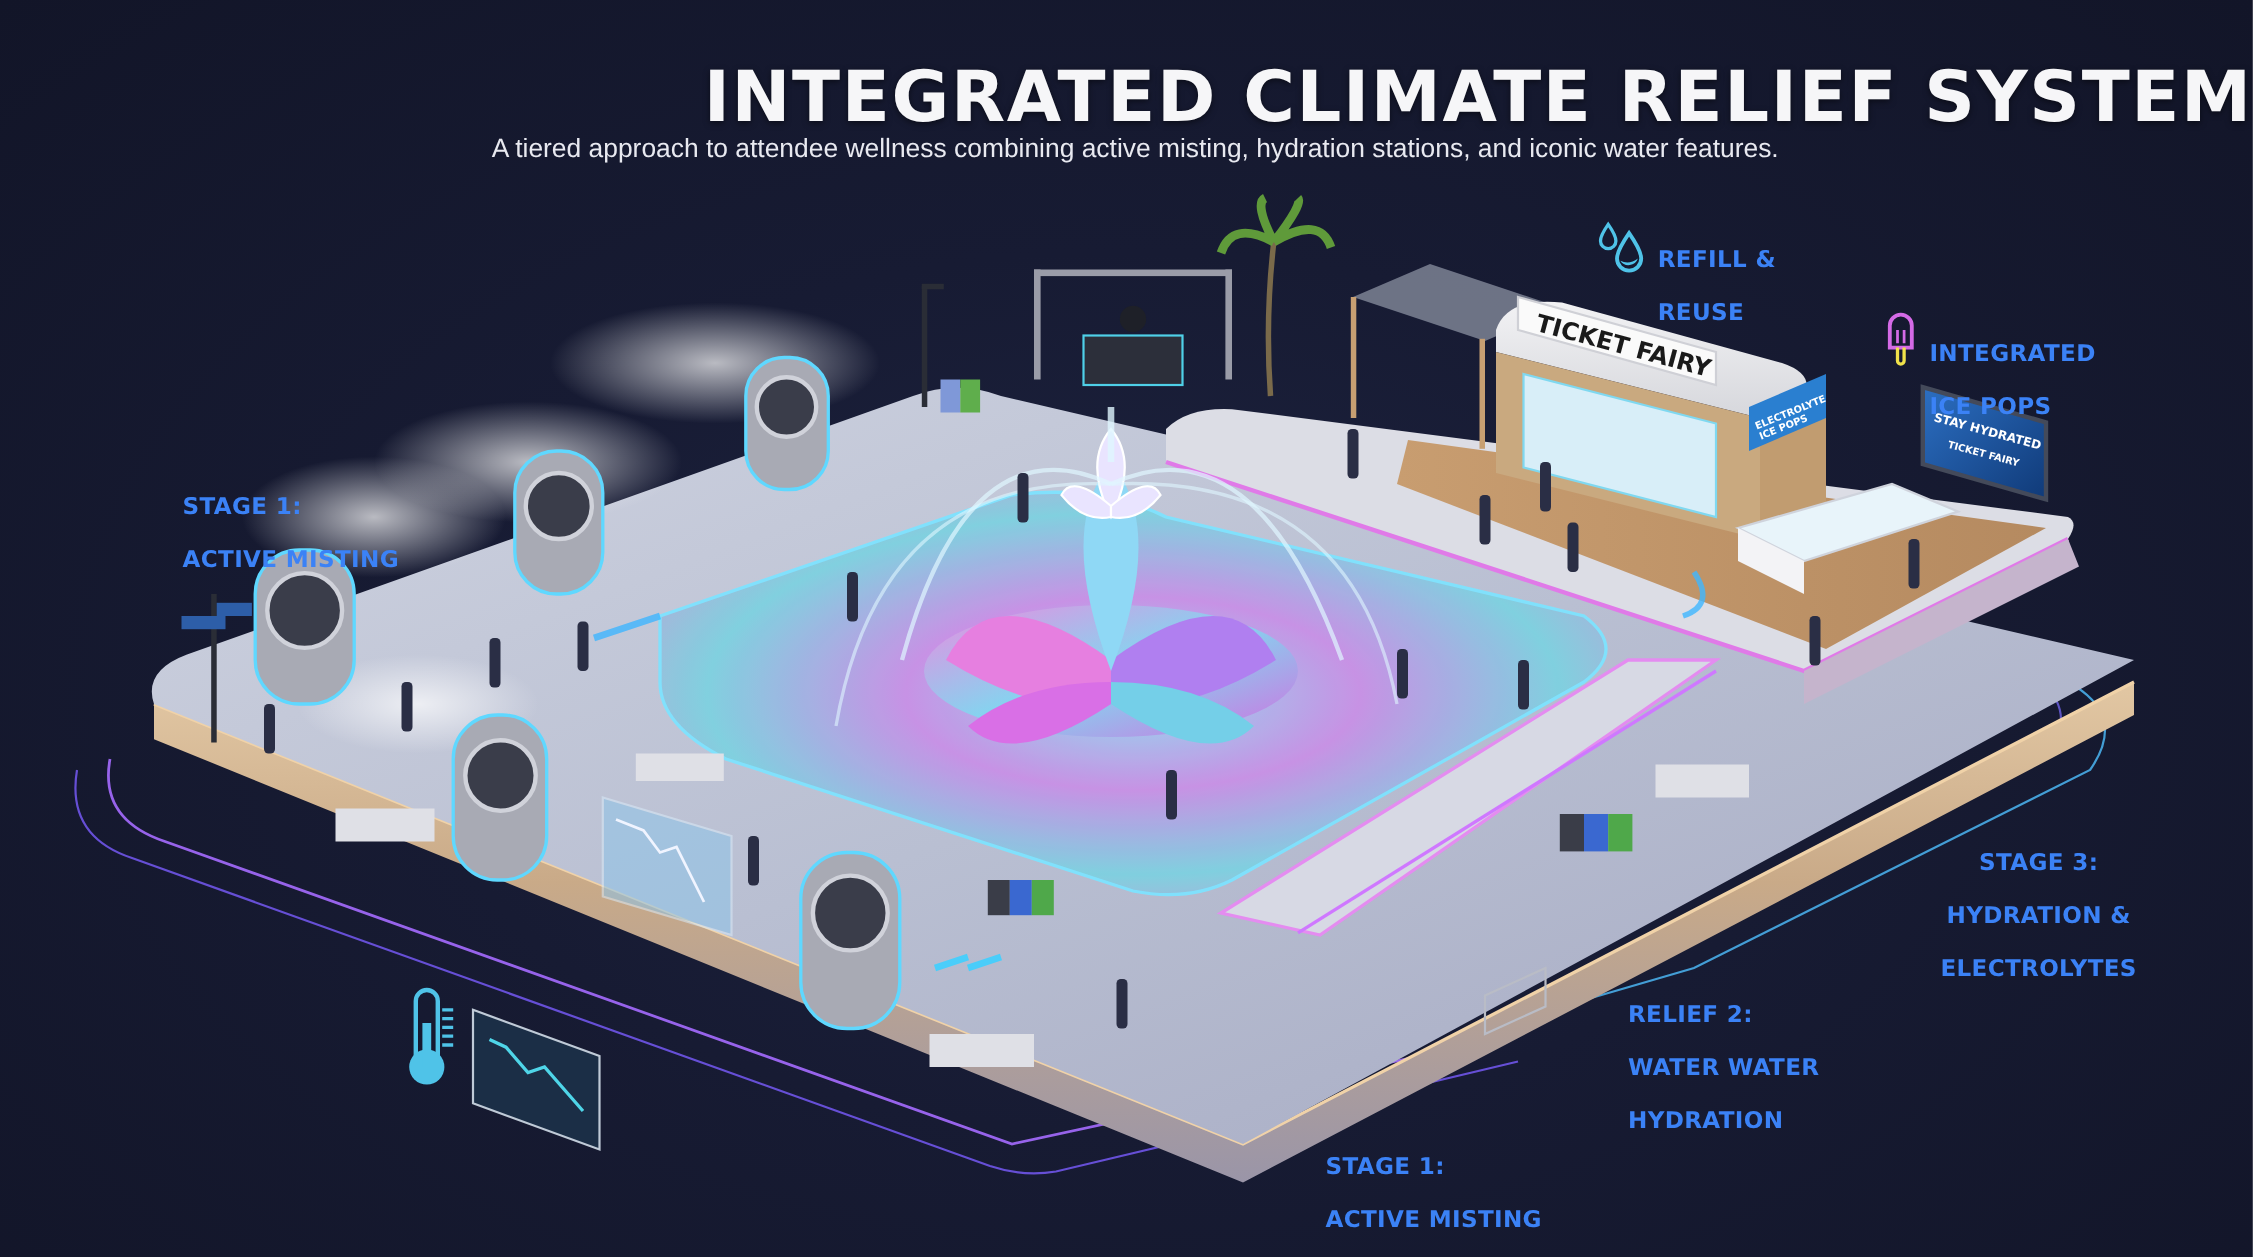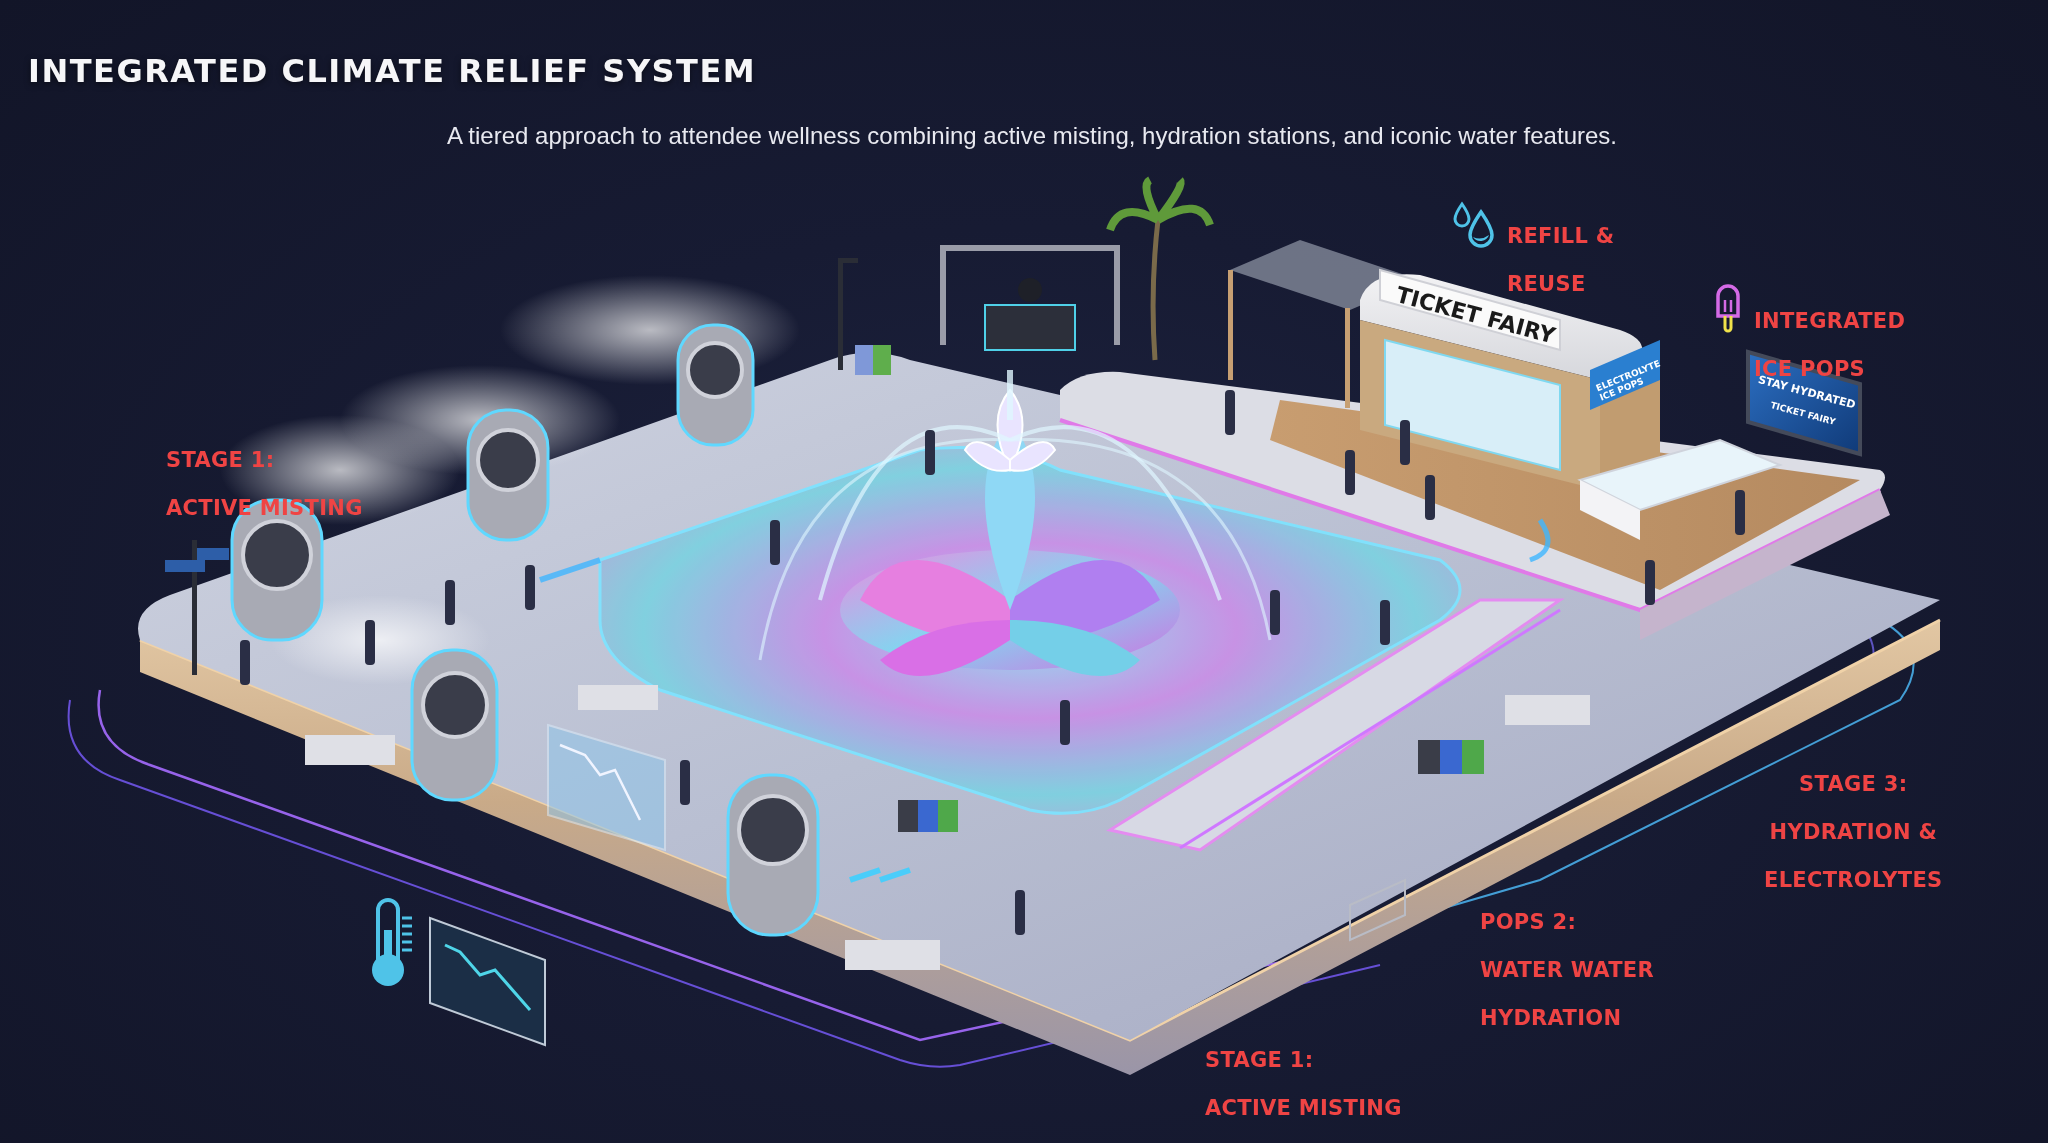--- a/index.html
+++ b/index.html
@@ -6,33 +6,32 @@
   html, body { width: 2048px; height: 1143px; overflow: hidden; }
   body {
     background: radial-gradient(ellipse at 50% 55%, #1d2340 0%, #171b33 45%, #121528 100%);
     font-family: "Liberation Sans", sans-serif;
     color: #ffffff;
     position: relative;
   }
   .abs { position: absolute; }
   .title {
     position: absolute; left: 0; right: 0; top: 52px;
-    text-align: left; font-weight: 700; font-size: 32px; letter-spacing: 1.5px;
+    text-align: right; font-weight: 700; font-size: 64px; letter-spacing: 1.5px;
     font-family: "DejaVu Sans", sans-serif; color: #f6f6f8;
     text-shadow: 0 2px 6px rgba(0,0,0,0.5);
-    margin-left: 28px;
   }
   .subtitle {
     position: absolute; left: 16px; right: 0; top: 122px;
     text-align: center; font-size: 24px; color: #e8e9f0;
     font-family: "Liberation Sans", sans-serif;
   }
   .label {
     position: absolute; font-family: "DejaVu Sans", sans-serif; font-weight: 700;
-    font-size: 21px; line-height: 24px; color: #ef4444; letter-spacing: 0.3px;
+    font-size: 21px; line-height: 24px; color: #3b82f6; letter-spacing: 0.3px;
     white-space: pre-line;
   }
   .label span { display: block; }
   svg.scene { position: absolute; left: 0; top: 0; }
   .icon-wrap { position: absolute; }
 </style>
 </head>
 <body>
 
 <div class="title">INTEGRATED CLIMATE RELIEF SYSTEM</div>
@@ -269,21 +268,21 @@
   <span>ACTIVE MISTING</span>
 </div>
 
 <div class="label" style="left:1764px;top:748px;text-align:center;">
   <span>STAGE 3:</span>
   <span>HYDRATION &amp;</span>
   <span>ELECTROLYTES</span>
 </div>
 
 <div class="label" style="left:1480px;top:886px;">
-  <span>POPS 2:</span>
+  <span>RELIEF 2:</span>
   <span>WATER WATER</span>
   <span>HYDRATION</span>
 </div>
 
 <div class="label" style="left:1205px;top:1024px;">
   <span>STAGE 1:</span>
   <span>ACTIVE MISTING</span>
 </div>
 
 <div class="abs" style="left:1400px;top:282px;font-family:'DejaVu Sans',sans-serif;font-weight:700;font-size:22px;color:#1a1a1a;transform:rotate(15deg);transform-origin:left top;">TICKET FAIRY</div>

